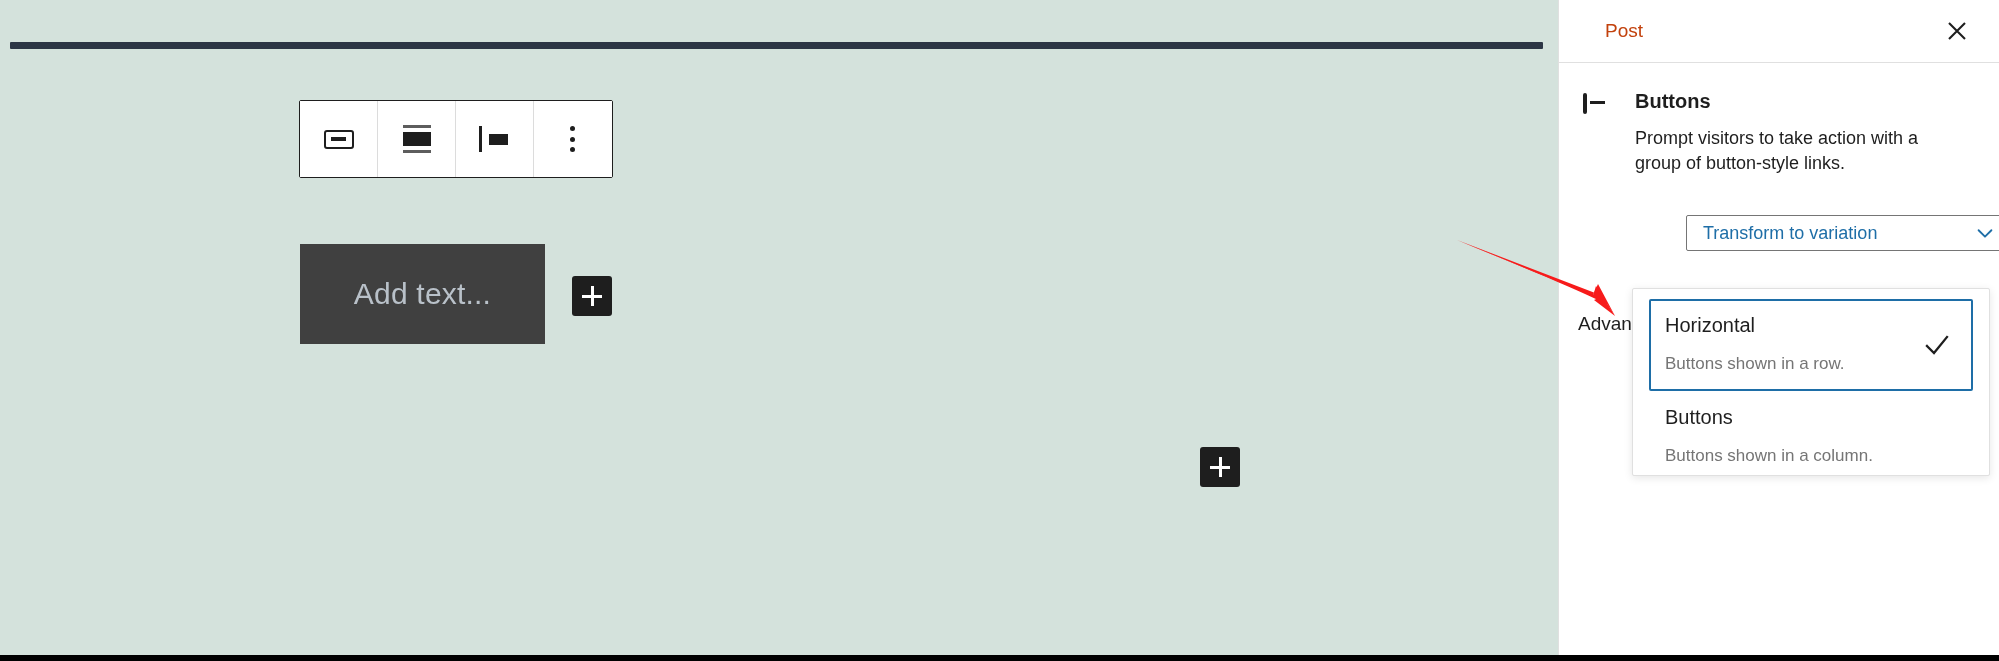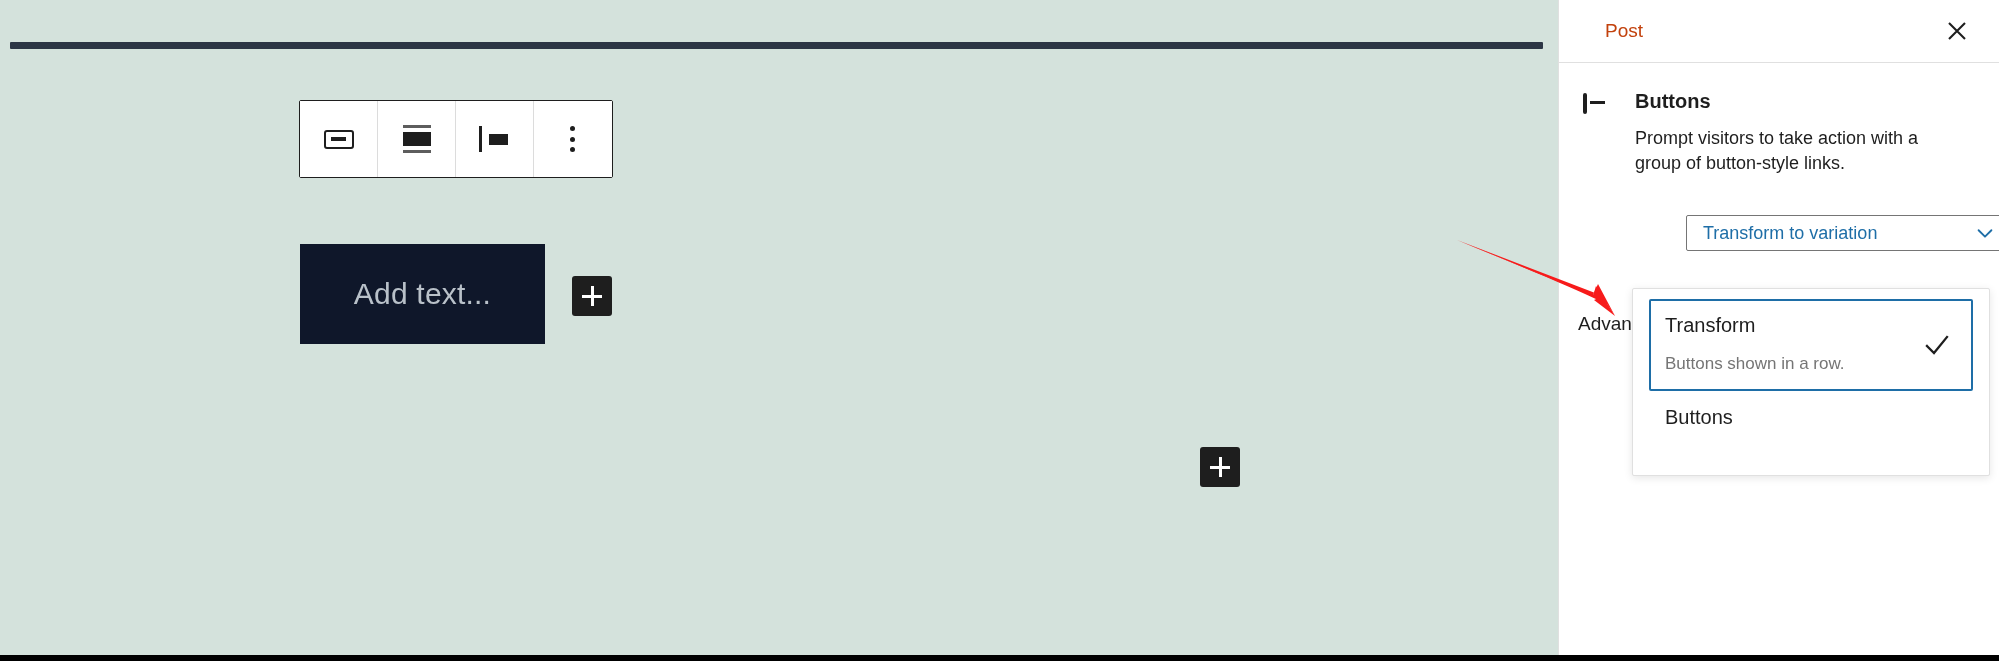--- a/index.html
+++ b/index.html
@@ -98,21 +98,21 @@
   .ico-more i.d2 { top: 11.5px; }
   .ico-more i.d3 { top: 22px; }
 
   
   #button-block {
     position: absolute;
     left: 300px;
     top: 244px;
     width: 245px;
     height: 100px;
-    background: #0f172a;
+    background: #404040;
     display: flex;
     align-items: center;
     justify-content: center;
   }
   #button-placeholder {
     color: #b9c1c9;
     font-size: 30px;
     letter-spacing: .2px;
   }
 
@@ -402,31 +402,32 @@
     <svg width="22" height="22" viewBox="0 0 24 24">
       <path d="M5 9 L12 16 L19 9" stroke="#1e6ea7" stroke-width="2" fill="none" stroke-linecap="round" stroke-linejoin="round"></path>
     </svg>
   </div>
 
   <div id="advanced-row">Advanced</div>
 
   <div id="variation-popover">
 
     <div class="variation-item selected">
-      <div class="variation-title">Transform</div>
+      <div class="variation-title">Horizontal</div>
       <div class="variation-desc">Buttons shown in a row.</div>
       <span class="variation-check">
         <svg width="32" height="32" viewBox="0 0 32 32">
           <path d="M6 17 L13 24 L26 8" stroke="#1e1e1e" stroke-width="2.3" fill="none" stroke-linecap="square"></path>
         </svg>
       </span>
     </div>
 
     <div class="variation-item">
       <div class="variation-title">Buttons</div>
+      <div class="variation-desc">Buttons shown in a column.</div>
     </div>
 
   </div>
 
   <svg id="annotation-arrow" viewBox="0 0 180 80">
     <path d="M2 2 L148 58 L139 62 L160 78 L141 48 L138 58 Z" fill="#f71b1b"></path>
     <path d="M2 2 C 60 26, 110 46, 152 66 L160 78 L143 46 L138 57 Z" fill="#f71b1b"></path>
   </svg>
 
 </div>

